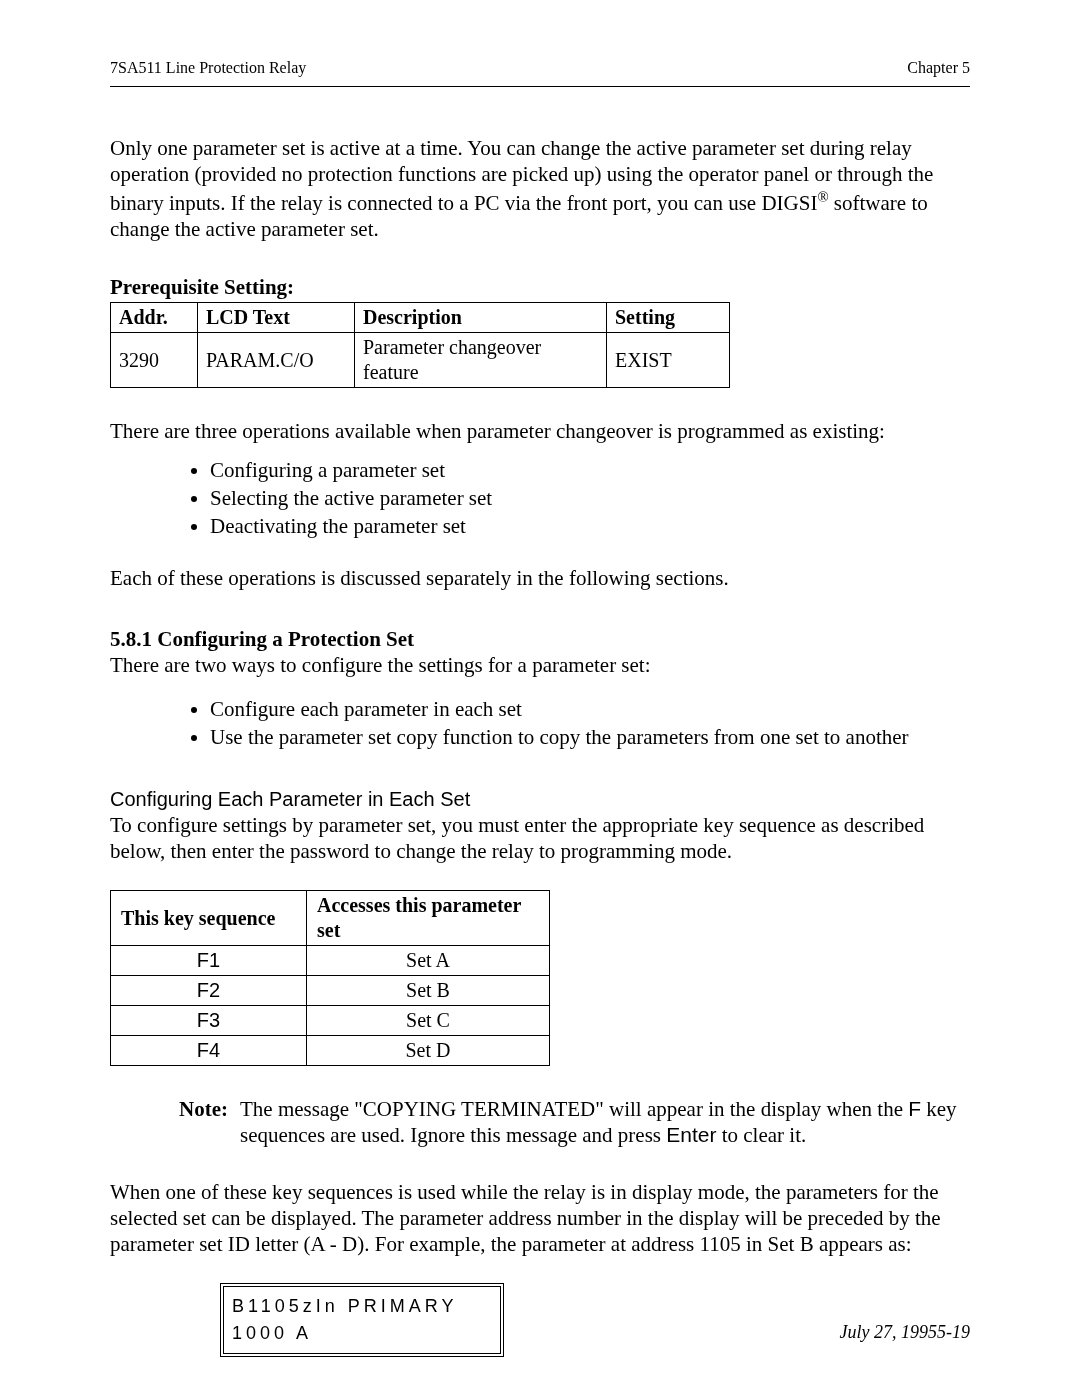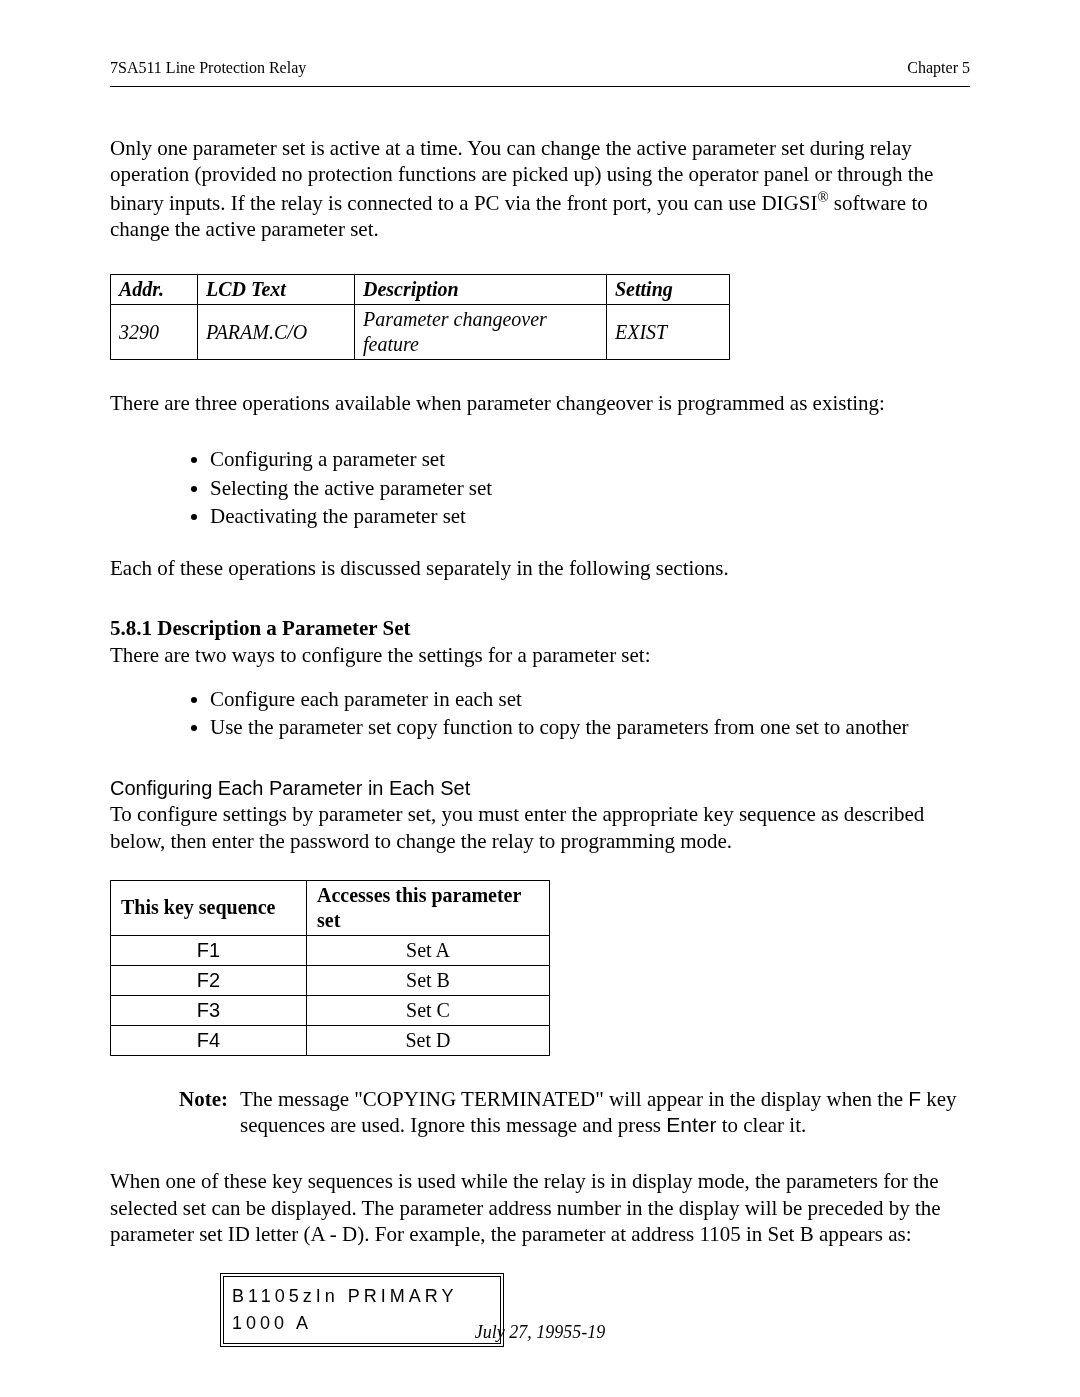--- a/index.html
+++ b/index.html
@@ -26,21 +26,20 @@
     margin-bottom: 48px;
   }
   .para { margin: 0 0 26px 0; }
   .intro-para { margin-bottom: 32px; }
   .sup { vertical-align: super; font-size: 0.7em; }
   .section-label { font-weight: bold; margin-bottom: 2px; }
   table.prereq {
     border-collapse: collapse;
     width: 620px;
     margin-bottom: 30px;
-    font-style: italic;
   }
   table.prereq th, table.prereq td {
     border: 1px solid #000;
     padding: 2px 8px;
     text-align: left;
     font-size: 20px;
   }
   table.prereq th { font-weight: bold; }
   ul.ops {
     margin: 0 0 26px 0;
@@ -96,67 +95,68 @@
     letter-spacing: 4px;
     font-size: 18px;
     line-height: 1.5;
   }
   .footer-row {
     position: absolute;
     left: 110px;
     right: 110px;
     bottom: 54px;
     display: flex;
-    justify-content: center;
+    justify-content: flex-end;
     font-style: italic;
     font-size: 18px;
   }
 </style>
 </head>
 <body>
 
 <div class="page">
 
   <div class="header-row">
     <span>7SA511 Line Protection Relay</span>
     <span>Chapter 5</span>
   </div>
 
   <p class="para intro-para">
     <span>Only one parameter set is active at a time. You can change the active parameter set during relay operation (provided no protection functions are picked up) using the operator panel or through the binary inputs. If the relay is connected to a PC via the front port, you can use DIGSI</span><span class="sup">®</span><span> software to change the active parameter set.</span>
   </p>
 
+  <div class="section-label">Prerequisite Setting:</div>
   <table class="prereq">
     <tbody>
         <tr>
       <th style="width:70px">Addr.</th>
       <th style="width:140px">LCD Text</th>
       <th style="width:235px">Description</th>
       <th>Setting</th>
     </tr>
     <tr>
       <td>3290</td>
       <td>PARAM.C/O</td>
       <td>Parameter changeover feature</td>
       <td>EXIST</td>
     </tr>
   </tbody>
     </table>
 
-  <p class="para" style="margin-bottom:30px">There are three operations available when parameter changeover is programmed as existing:</p>
+  <p class="para" style="margin-bottom:12px">There are three operations available when parameter changeover is programmed as existing:</p>
 
   <ul class="ops">
     <li>Configuring a parameter set</li>
     <li>Selecting the active parameter set</li>
     <li>Deactivating the parameter set</li>
   </ul>
 
   <p class="para">Each of these operations is discussed separately in the following sections.</p>
 
-  <div class="subheading">5.8.1  Description a Parameter Set</div>
+  <div class="subheading">5.8.1  Configuring a Protection Set</div>
   <p class="para" style="margin-bottom:18px">There are two ways to configure the settings for a parameter set:</p>
 
   <ul class="ops">
     <li>Configure each parameter in each set</li>
     <li>Use the parameter set copy function to copy the parameters from one set to another</li>
   </ul>
 
   <div class="subheading-arial">Configuring Each Parameter in Each Set</div>
   <p class="para" style="margin-top:0">To configure settings by parameter set, you must enter the appropriate key sequence as described below, then enter the password to change the relay to programming mode.</p>
 

